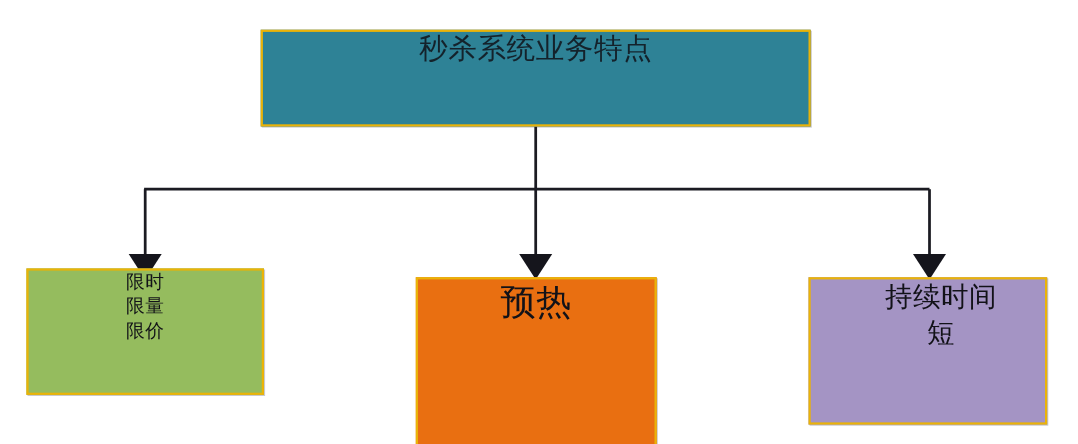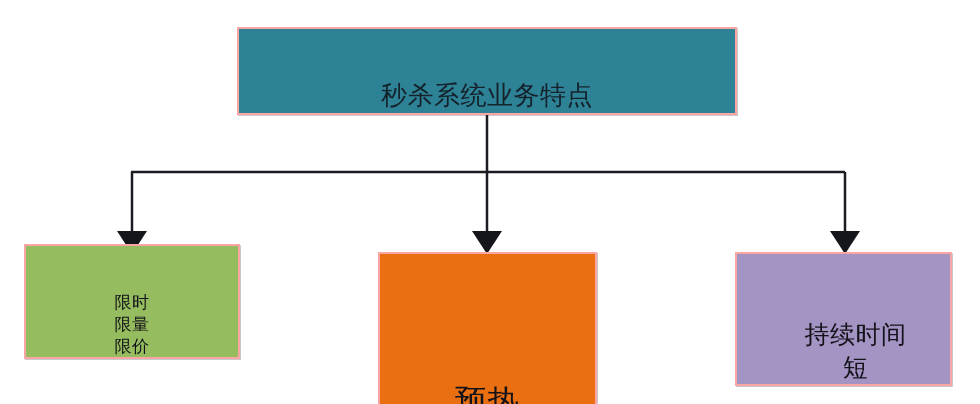--- a/index.html
+++ b/index.html
@@ -22,23 +22,23 @@
     position: absolute;
     left: 0;
     top: 0;
     width: 980px;
     height: 404px;
     pointer-events: none;
   }
   .node {
     position: absolute;
     box-sizing: border-box;
-    border: 2px solid #fca5a5;
+    border: 2px solid #eab308;
     display: flex;
-    align-items: flex-end;
+    align-items: flex-start;
     justify-content: center;
     text-align: center;
     color: #121218;
     line-height: 1.30;
     letter-spacing: 0.5px;
     box-shadow: 1px 1px 0 rgba(40,40,52,0.25);
   }
   .node .label {
     display: block;
     width: 100%;

